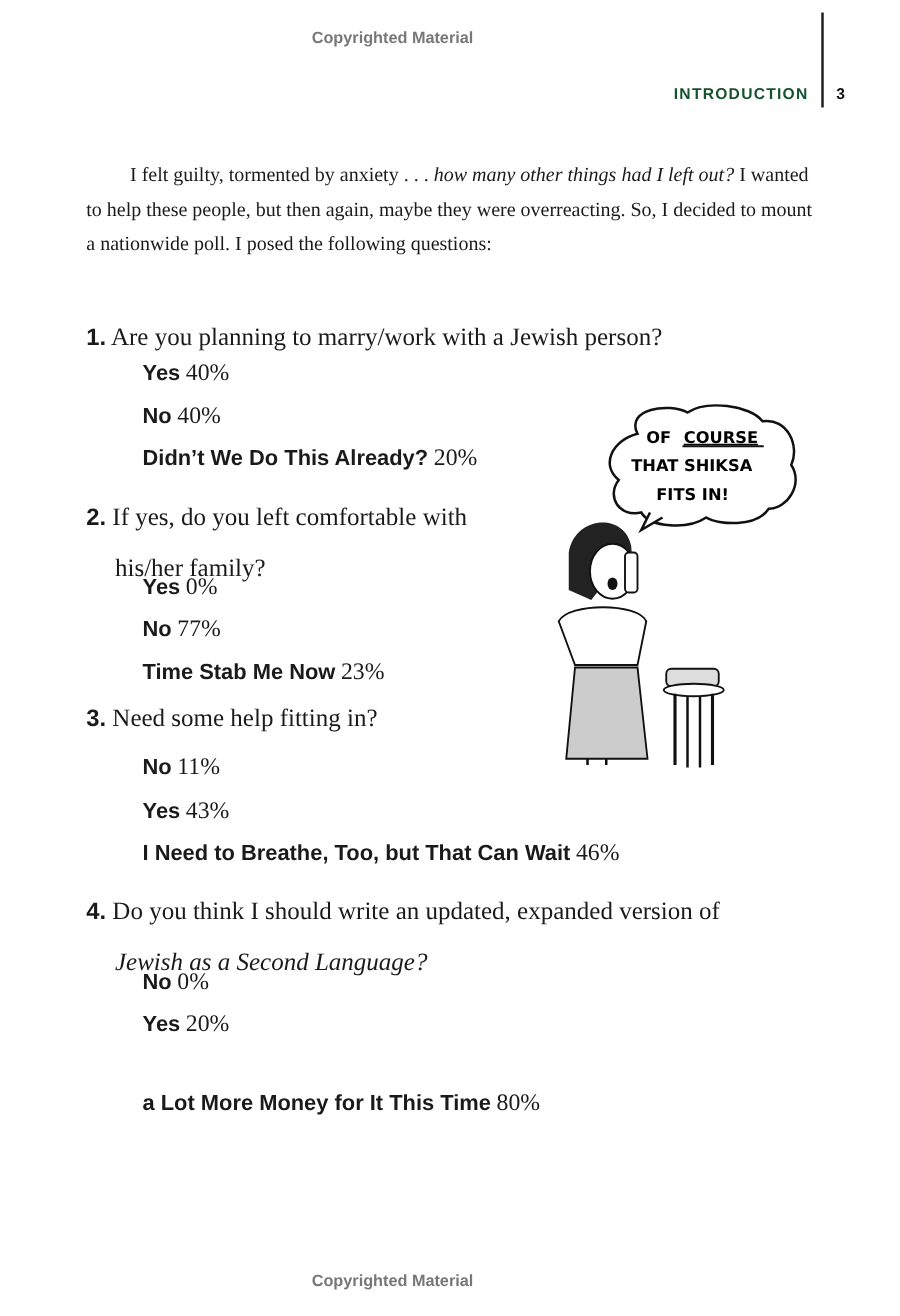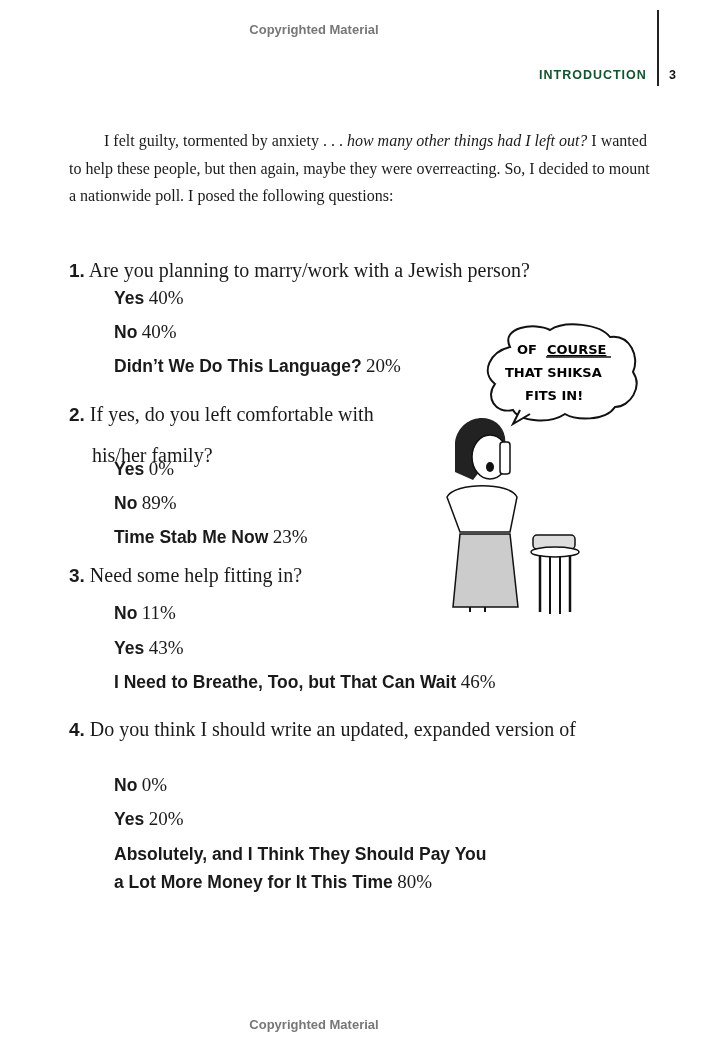--- a/index.html
+++ b/index.html
@@ -30,46 +30,47 @@
 <div class="pagenum">3</div>
 
 <div class="para"><span class="indent"></span><span>I felt guilty, tormented by anxiety . . . </span><em>how many other things had I left out?</em><span> I wanted to help these people, but then again, maybe they were overreacting. So, I decided to mount a nationwide poll. I posed the following questions:</span></div>
 
 <div class="q" style="top:250px">
   <span class="num">1.</span>
   <span>Are you planning to marry/work with a Jewish person?</span>
 </div>
 <div class="ans" style="top:284px"><b>Yes</b> <span class="pct">40%</span></div>
 <div class="ans" style="top:318px"><b>No</b> <span class="pct">40%</span></div>
-<div class="ans" style="top:352px"><b>Didn’t We Do This Language?</b> <span class="pct">20%</span></div>
+<div class="ans" style="top:352px"><b>Didn’t We Do This Already?</b> <span class="pct">20%</span></div>
 
 <div class="q" style="top:394px">
   <span class="num">2.</span>
   <span>If yes, do you left comfortable with</span>
   <span class="cont">his/her family?</span>
 </div>
 <div class="ans" style="top:455px"><b>Yes</b> <span class="pct">0%</span></div>
-<div class="ans" style="top:489px"><b>No</b> <span class="pct">89%</span></div>
+<div class="ans" style="top:489px"><b>No</b> <span class="pct">77%</span></div>
 <div class="ans" style="top:523px"><b>Time Stab Me Now</b> <span class="pct">23%</span></div>
 
 <div class="q" style="top:555px">
   <span class="num">3.</span>
   <span>Need some help fitting in?</span>
 </div>
 <div class="ans" style="top:599px"><b>No</b> <span class="pct">11%</span></div>
 <div class="ans" style="top:634px"><b>Yes</b> <span class="pct">43%</span></div>
 <div class="ans" style="top:668px"><b>I Need to Breathe, Too, but That Can Wait</b> <span class="pct">46%</span></div>
 
 <div class="q" style="top:709px">
   <span class="num">4.</span>
   <span>Do you think I should write an updated, expanded version of</span>
+  <em class="cont">Jewish as a Second Language?</em>
 </div>
 <div class="ans" style="top:771px"><b>No</b> <span class="pct">0%</span></div>
 <div class="ans" style="top:805px"><b>Yes</b> <span class="pct">20%</span></div>
-<div class="ans" style="top:840px"><b>Absolutely, and I Think They Should Pay You</b><br><b>a Lot More Money for It This Time</b> <span class="pct">80%</span></div>
+<div class="ans" style="top:840px"><br><b>a Lot More Money for It This Time</b> <span class="pct">80%</span></div>
 
 <svg class="cartoon" viewBox="0 0 240 295">
   <g>
     <path d="M85 25 C75 5,110 0,125 8 C140 -2,175 2,185 15 C205 12,215 35,208 50 C218 65,205 85,190 85 C180 100,150 98,140 92 C125 102,95 100,88 88 C70 92,60 75,70 62 C55 50,65 30,85 25 Z" fill="#fff" stroke="#111" stroke-width="2"></path>
     <path d="M95 88 L88 102 L105 92" fill="#fff" stroke="#111" stroke-width="2"></path>
     <text x="92" y="32" font-family="DejaVu Sans, sans-serif" font-size="13" font-weight="bold">OF</text>
     <text x="122" y="32" font-family="DejaVu Sans, sans-serif" font-size="13" font-weight="bold" text-decoration="underline">COURSE</text>
     <line x1="121" y1="35" x2="186" y2="35" stroke="#111" stroke-width="1.5"></line>
     <text x="80" y="55" font-family="DejaVu Sans, sans-serif" font-size="13" font-weight="bold">THAT SHIKSA</text>
     <text x="100" y="78" font-family="DejaVu Sans, sans-serif" font-size="13" font-weight="bold">FITS IN!</text>

